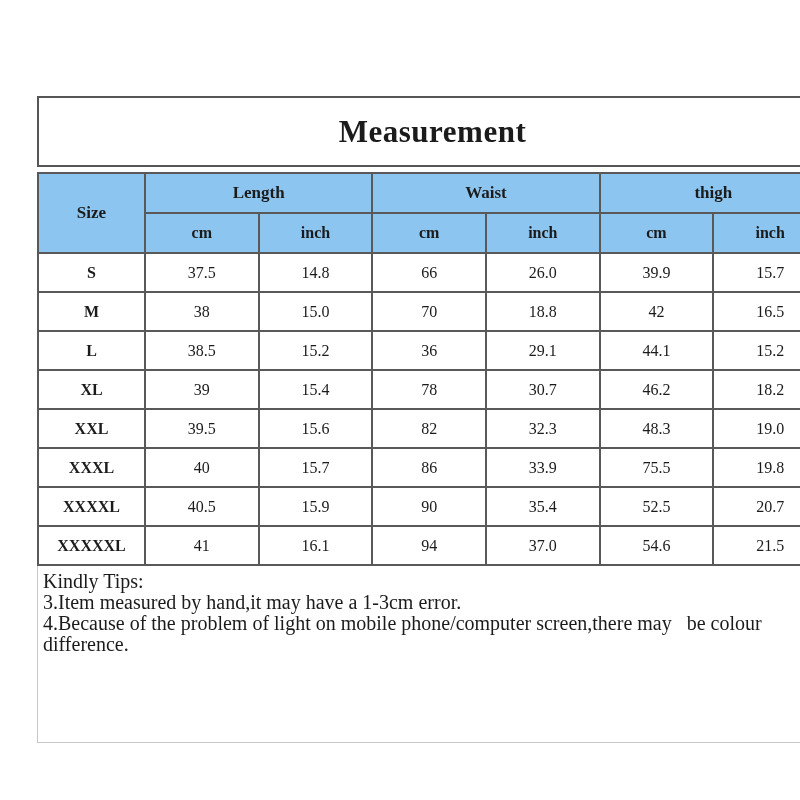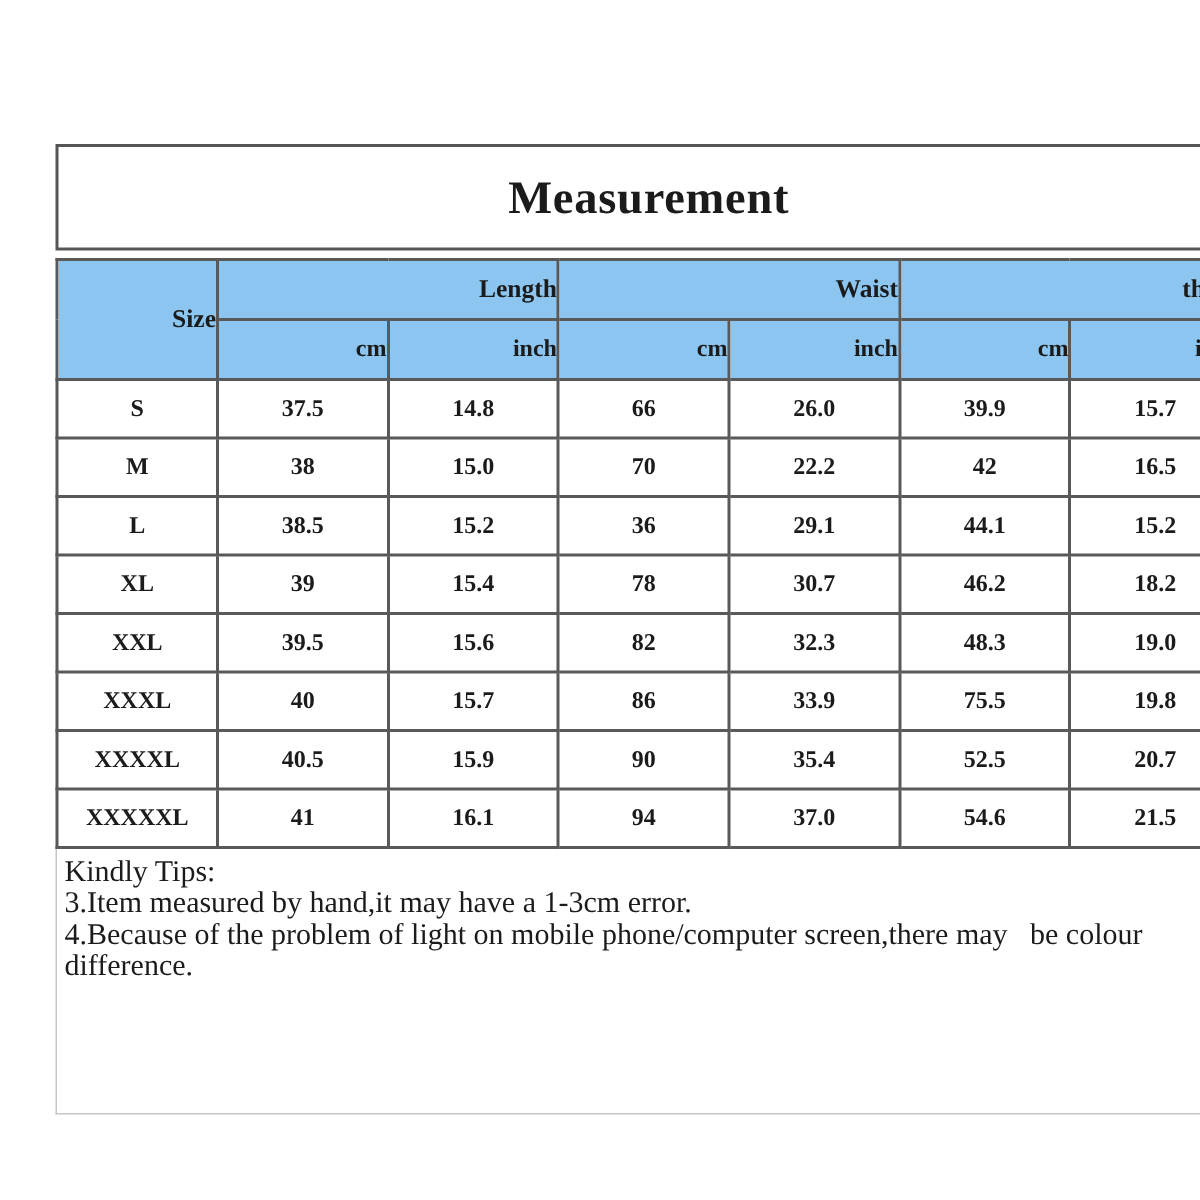--- a/index.html
+++ b/index.html
@@ -40,27 +40,26 @@
     border: 2px solid #595959;
     text-align: center;
     vertical-align: middle;
     overflow: hidden;
   }
   table.size-table thead th {
     background: #8cc6f0;
     font-weight: bold;
     font-size: 17px;
     height: 40px;
-    text-align: right;
   }
   table.size-table thead tr.units th { font-size: 16px; }
   table.size-table tbody td {
     height: 39px;
     font-size: 16px;
-    font-weight: bold;
+    font-weight: normal;
     background: #ffffff;
   }
   table.size-table tbody td.size-cell { font-weight: bold; }
   .tips-box {
     border: 1px solid #c6c6c6;
     border-top: none;
     height: 177px;
     padding: 5px 8px 0 5px;
     font-size: 20px;
     line-height: 21px;
@@ -110,21 +109,21 @@
         <td>66</td>
         <td>26.0</td>
         <td>39.9</td>
         <td>15.7</td>
       </tr>
       <tr>
         <td class="size-cell">M</td>
         <td>38</td>
         <td>15.0</td>
         <td>70</td>
-        <td>22.2</td>
+        <td>18.8</td>
         <td>42</td>
         <td>16.5</td>
       </tr>
       <tr>
         <td class="size-cell">L</td>
         <td>38.5</td>
         <td>15.2</td>
         <td>36</td>
         <td>29.1</td>
         <td>44.1</td>

